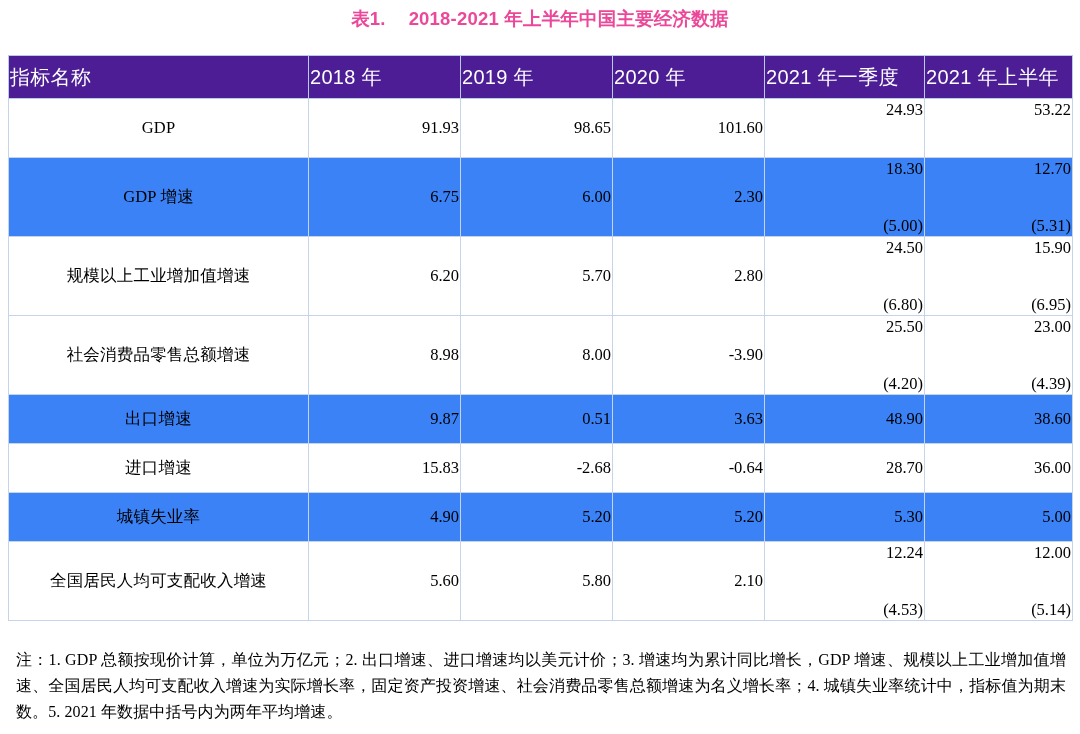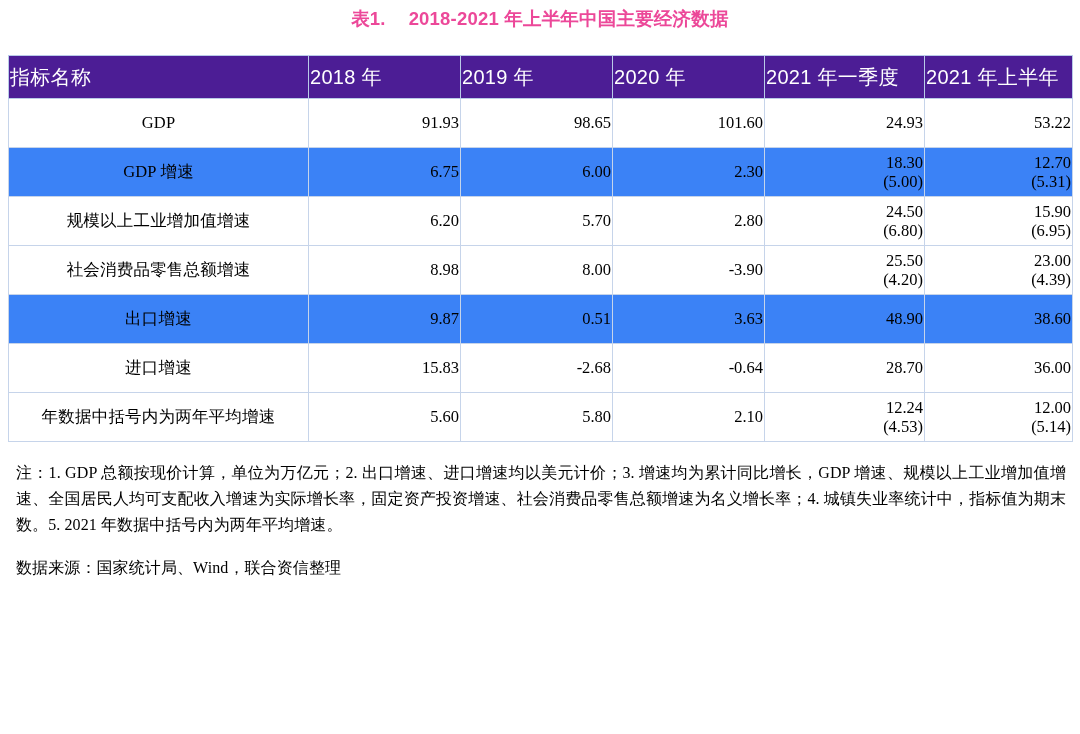--- a/index.html
+++ b/index.html
@@ -69,23 +69,24 @@
     letter-spacing: 0.2px;
   }
   td.num {
     text-align: right;
   }
   .dual {
     line-height: 1.18;
   }
   .dual .second {
     display: block;
+    margin-top: 37px;
   }
   .notes {
-    margin-top: 18px;
+    margin-top: 26px;
     font-size: 16px;
     line-height: 1.62;
     text-align: justify;
     padding: 0 6px 0 8px;
     letter-spacing: 0.1px;
   }
   .source {
     margin-top: 20px;
     font-size: 16px;
     padding: 0 6px 0 8px;
@@ -201,23 +202,31 @@
         <td class="label">进口增速</td>
         <td class="num">15.83</td>
         <td class="num">-2.68</td>
         <td class="num">-0.64</td>
         <td class="num">28.70</td>
         <td class="num">36.00</td>
       </tr>
 
 
 
-
-      <tr class="odd">
-        <td class="label">年数据中括号内为两年平均增速</td>
+      <tr class="even">
+        <td class="label">城镇失业率</td>
+        <td class="num">4.90</td>
+        <td class="num">5.20</td>
+        <td class="num">5.20</td>
+        <td class="num">5.30</td>
+        <td class="num">5.00</td>
+      </tr>
+
+      <tr class="odd">
+        <td class="label">全国居民人均可支配收入增速</td>
         <td class="num">5.60</td>
         <td class="num">5.80</td>
         <td class="num">2.10</td>
         <td class="num dual">
           <span>12.24</span>
           <span class="second">(4.53)</span>
         </td>
         <td class="num dual">
           <span>12.00</span>
           <span class="second">(5.14)</span>

